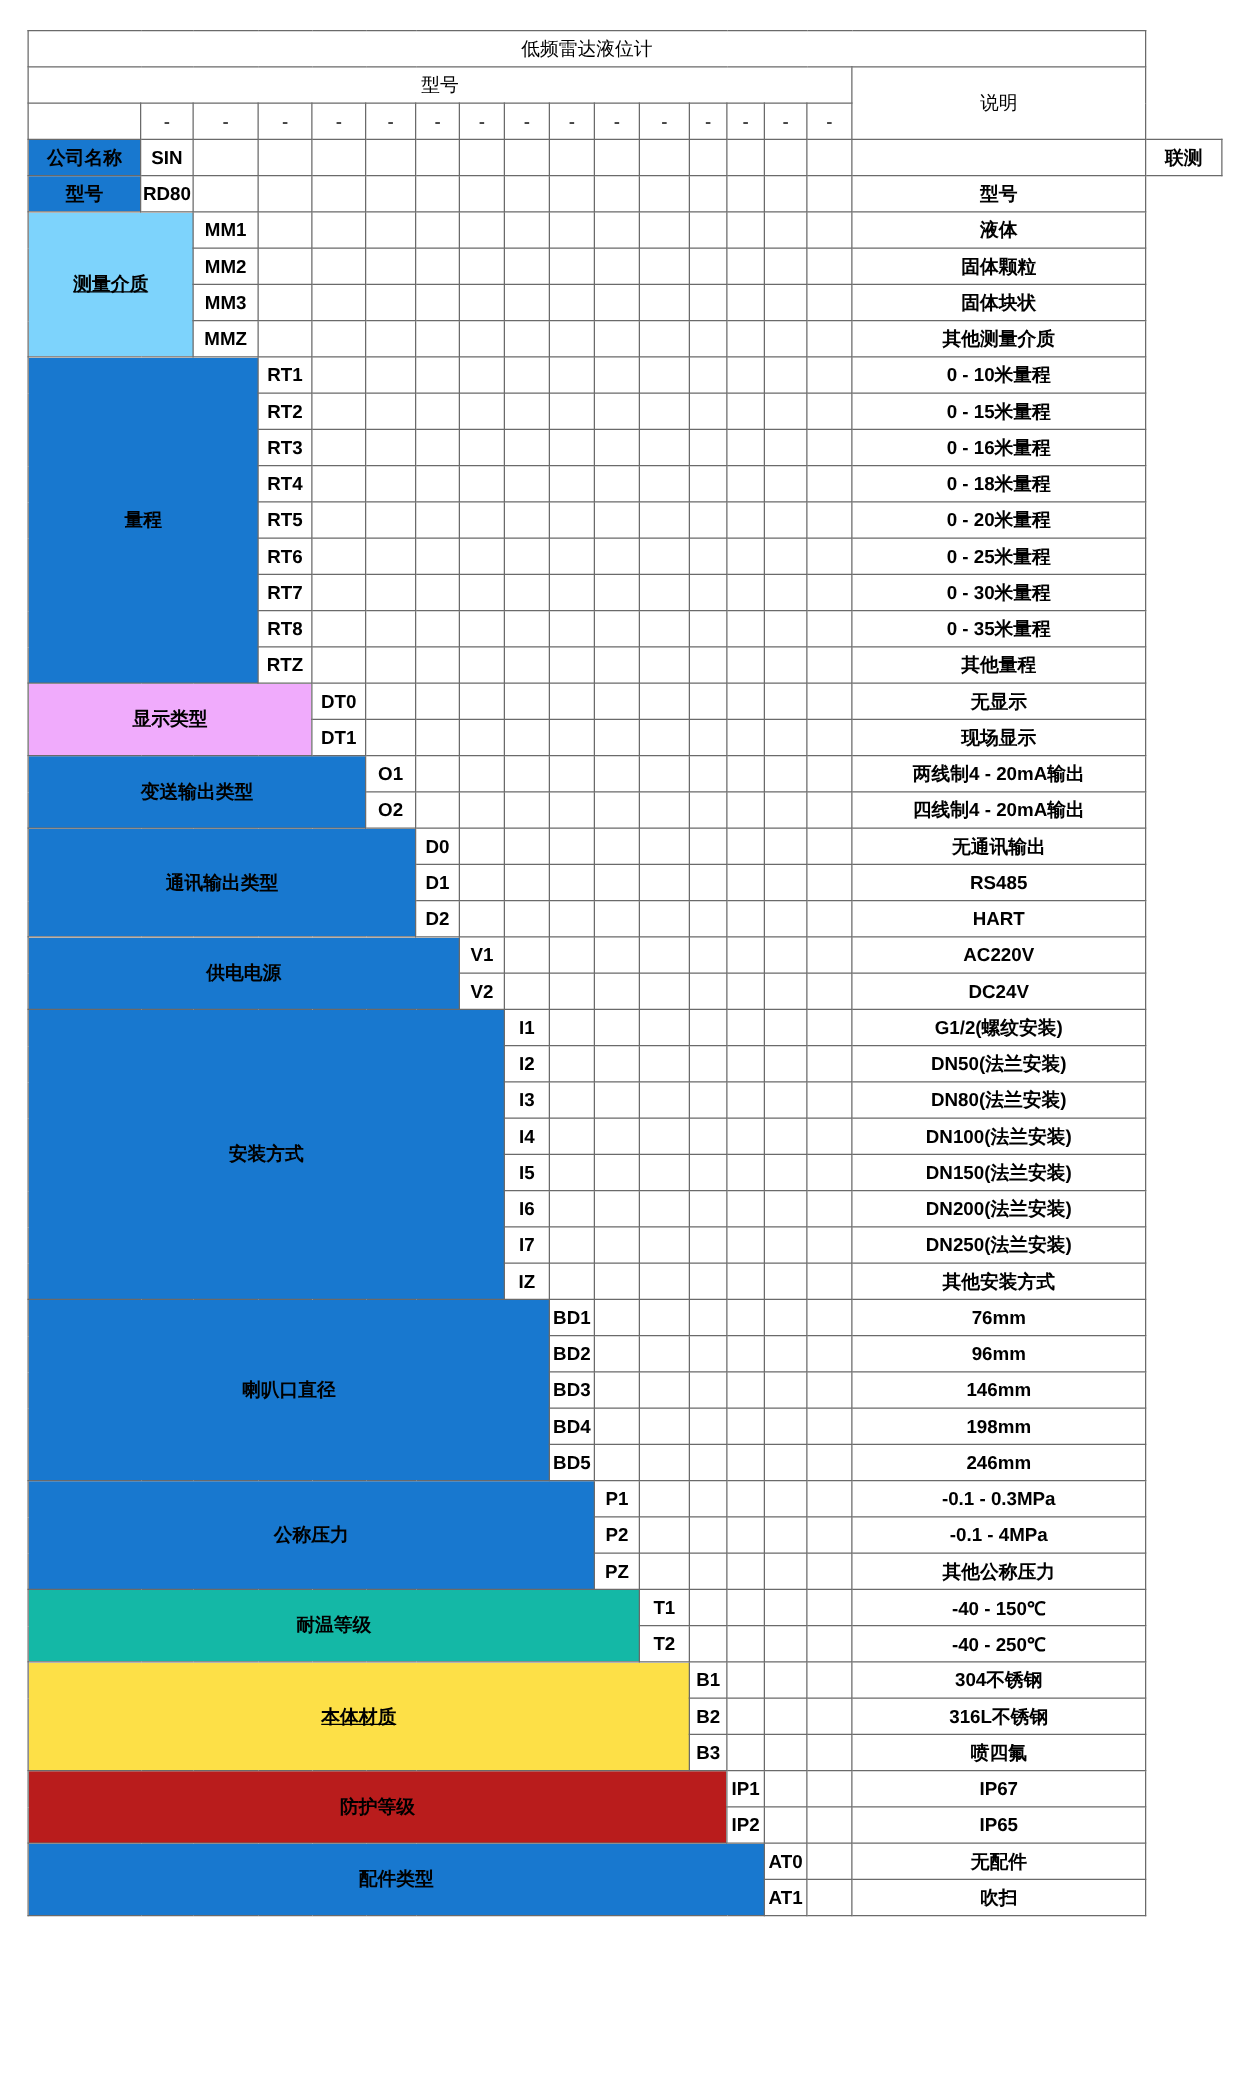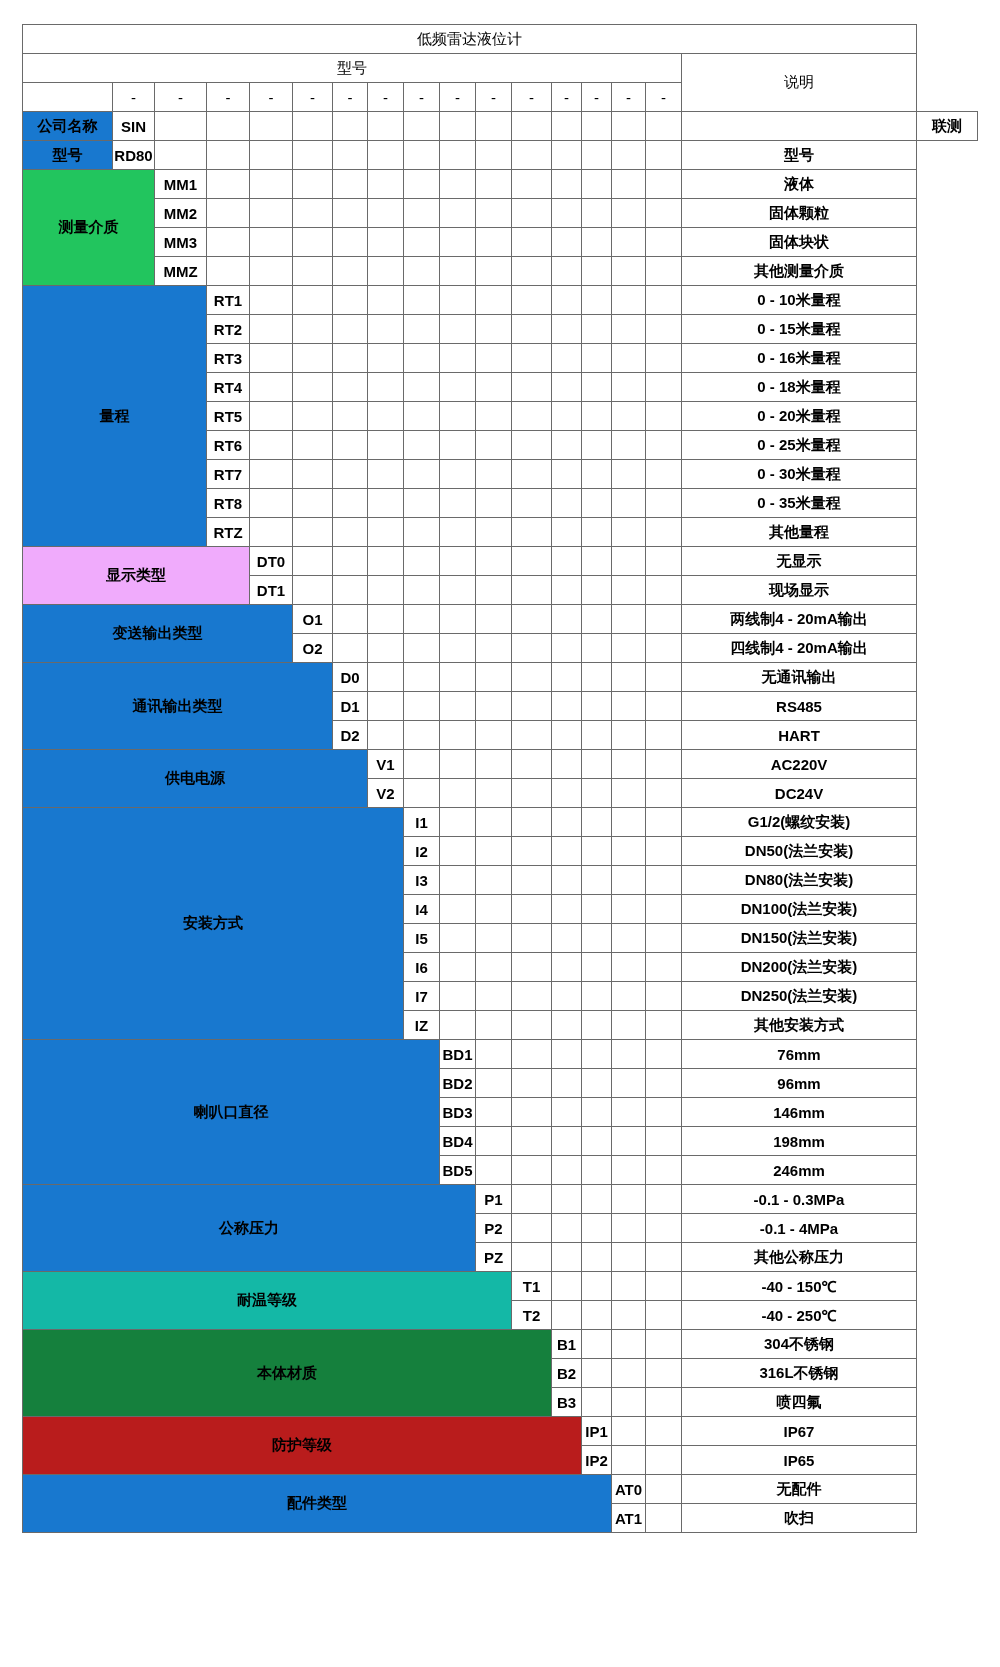--- a/index.html
+++ b/index.html
@@ -152,21 +152,21 @@
           <td></td>
           <td></td>
           <td></td>
           <td></td>
           <td></td>
           <td></td>
           <td></td>
           <td class="desc">型号</td>
         </tr>
         <tr>
-          <td class="blue cat" colspan="2" rowspan="4" style="background: #22c55e;">测量介质</td>
+          <td class="blue cat" colspan="2" rowspan="4" style="background: #7dd3fc; text-decoration: underline;">测量介质</td>
           <td class="code">MM1</td>
           <td></td>
           <td></td>
           <td></td>
           <td></td>
           <td></td>
           <td></td>
           <td></td>
           <td></td>
           <td></td>
@@ -676,21 +676,21 @@
         </tr>
         <tr>
           <td class="code">T2</td>
           <td></td>
           <td></td>
           <td></td>
           <td></td>
           <td class="desc">-40 - 250℃</td>
         </tr>
         <tr>
-          <td class="blue cat" colspan="12" rowspan="3" style="background: #15803d;">本体材质</td>
+          <td class="blue cat" colspan="12" rowspan="3" style="background: #fde047; text-decoration: underline;">本体材质</td>
           <td class="code">B1</td>
           <td></td>
           <td></td>
           <td></td>
           <td class="desc">304不锈钢</td>
         </tr>
         <tr>
           <td class="code">B2</td>
           <td></td>
           <td></td>

